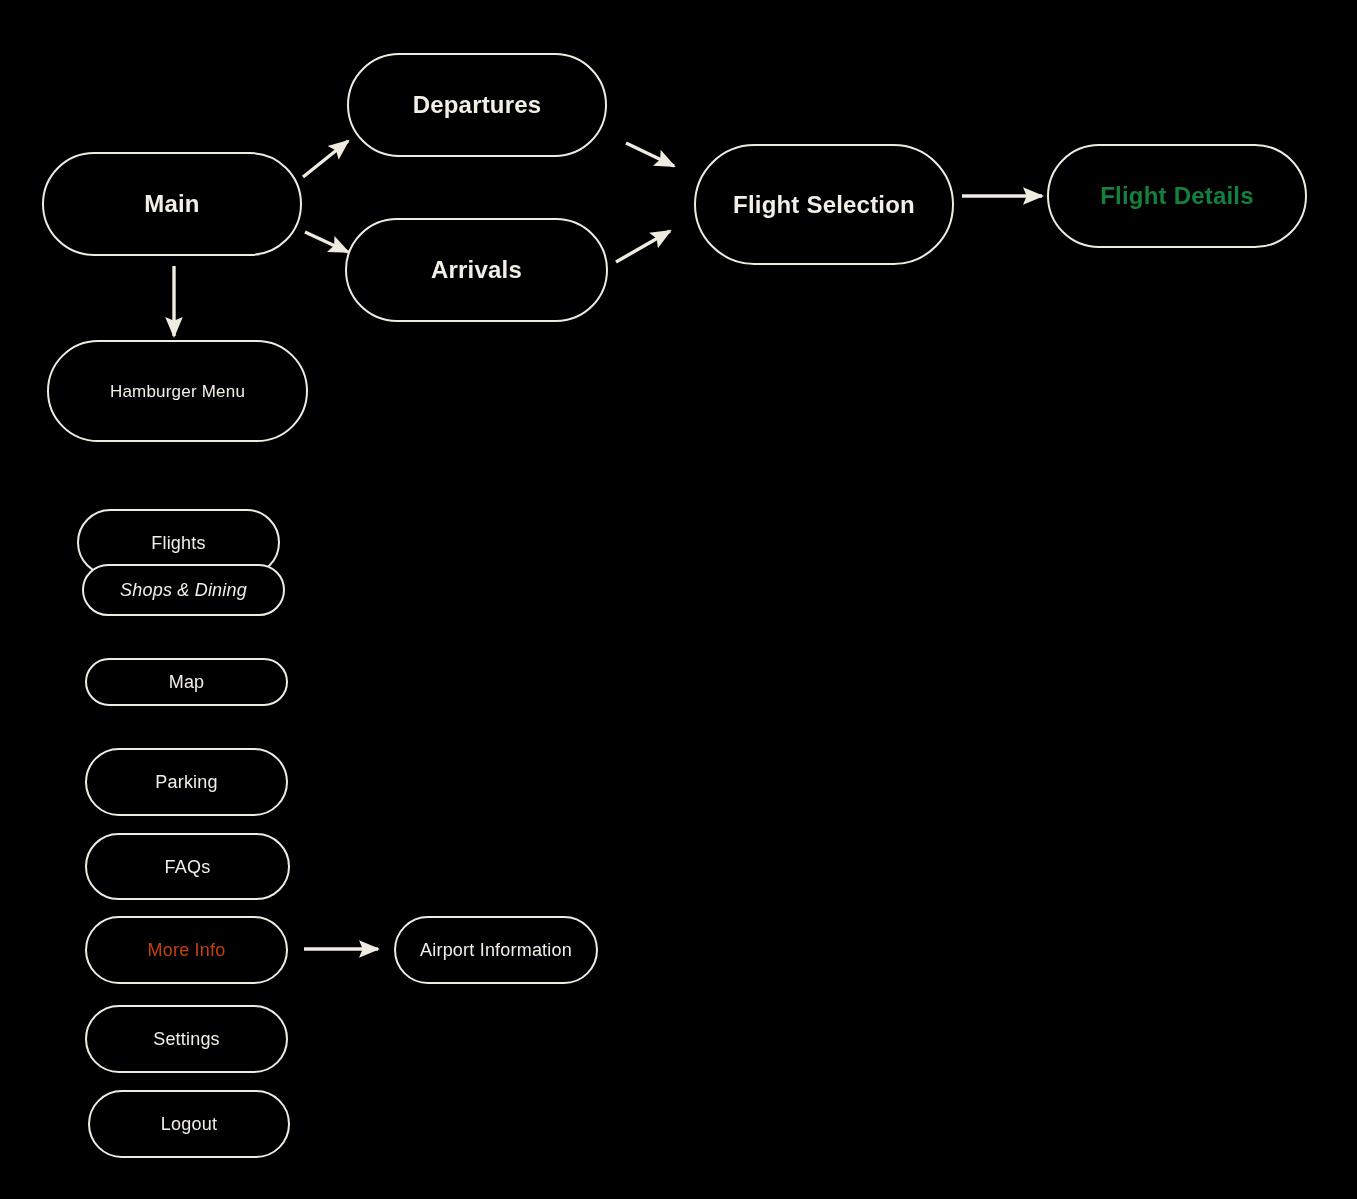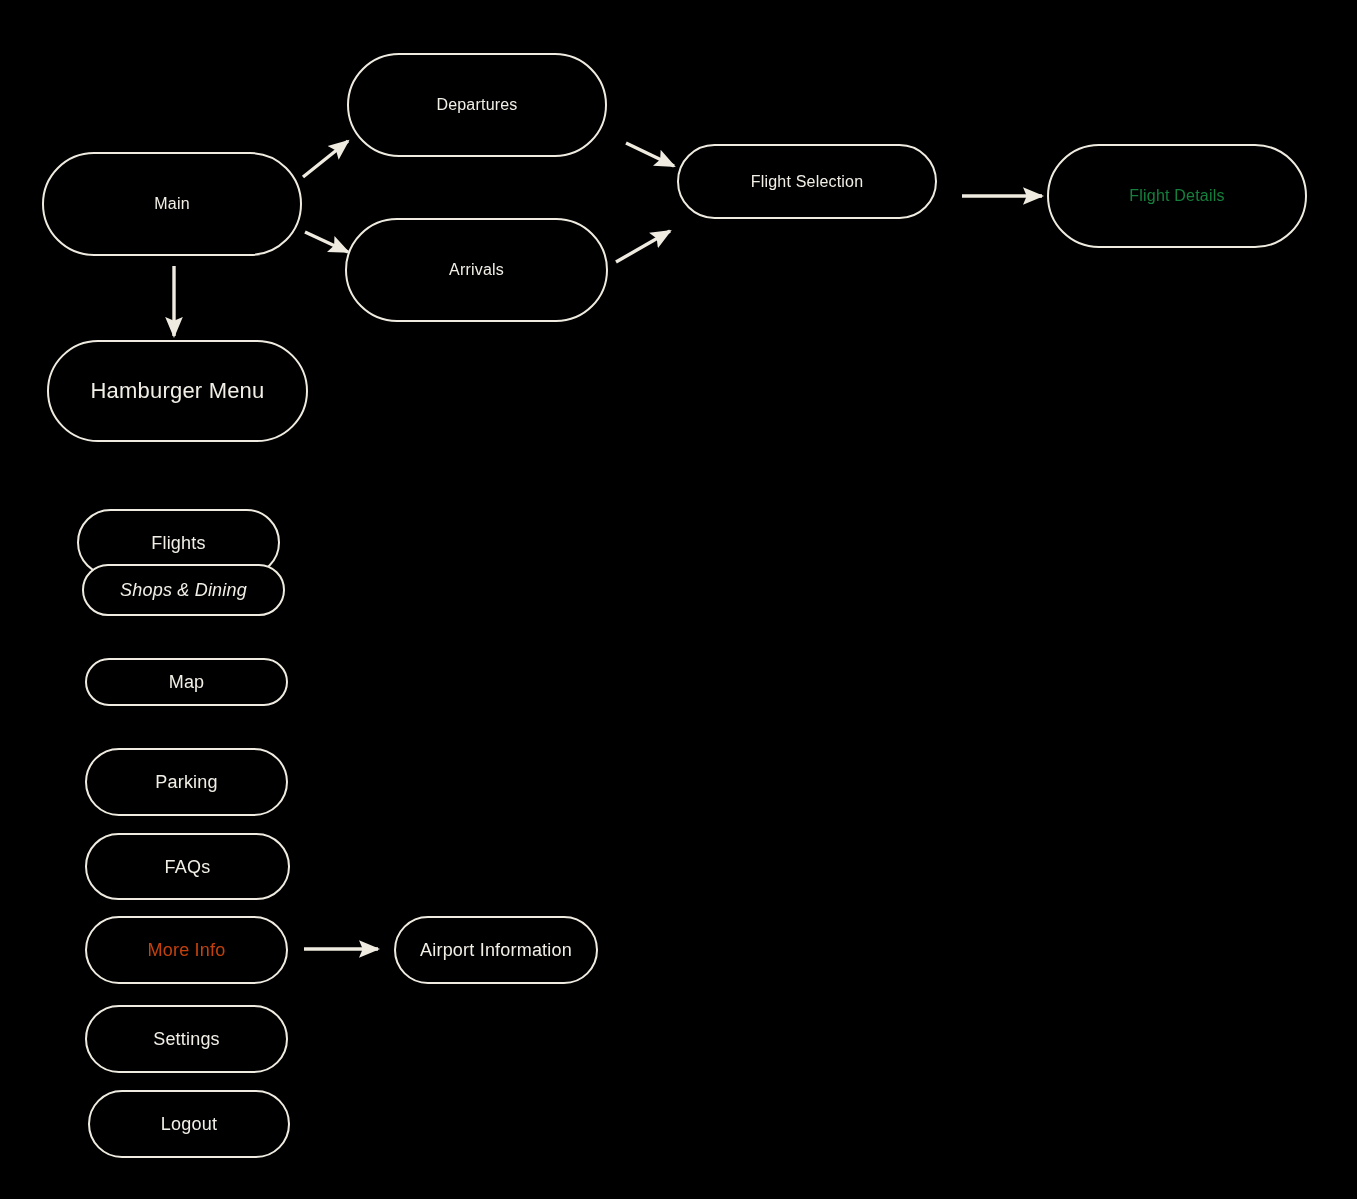--- a/index.html
+++ b/index.html
@@ -25,22 +25,22 @@
     background: #000000;
     color: #F2EFE6;
     display: flex;
     align-items: center;
     justify-content: center;
     text-align: center;
     letter-spacing: 0.2px;
     white-space: nowrap;
     line-height: 1;
   }
-  .node-lg { font-size: 16px; }
-  .node-md { font-size: 22px; }
+  .node-lg { font-size: 24px; font-weight: bold; }
+  .node-md { font-size: 17px; }
   .node-sm { font-size: 18px; }
   svg.edges {
     position: absolute;
     left: 0;
     top: 0;
     width: 1357px;
     height: 1199px;
     pointer-events: none;
   }
 </style>
@@ -69,21 +69,21 @@
   <div id="node-layer">
       <div class="node node-lg" style="left: 42px; top: 152px; width: 260px; height: 104px; border-color: rgb(239, 235, 224); color: rgb(242, 239, 230);">
         <span>Main</span>
       </div>
       <div class="node node-lg" style="left: 347px; top: 53px; width: 260px; height: 104px; border-color: rgb(239, 235, 224); color: rgb(242, 239, 230);">
         <span>Departures</span>
       </div>
       <div class="node node-lg" style="left: 345px; top: 218px; width: 263px; height: 104px; border-color: rgb(239, 235, 224); color: rgb(242, 239, 230); justify-content: center;">
         <span>Arrivals</span>
       </div>
-      <div class="node node-lg" style="left: 677px; top: 144px; width: 260px; height: 75px; border-color: rgb(239, 235, 224); color: rgb(242, 239, 230);">
+      <div class="node node-lg" style="left: 694px; top: 144px; width: 260px; height: 121px; border-color: rgb(239, 235, 224); color: rgb(242, 239, 230);">
         <span>Flight Selection</span>
       </div>
       <div class="node node-lg" style="left: 1047px; top: 144px; width: 260px; height: 104px; border-color: rgb(239, 235, 224); color: #15803d;">
         <span>Flight Details</span>
       </div>
       <div class="node node-md" style="left: 47px; top: 340px; width: 261px; height: 102px; border-color: rgb(239, 235, 224); color: rgb(242, 239, 230);">
         <span>Hamburger Menu</span>
       </div>
       <div class="node node-sm" style="left: 77px; top: 474px; width: 203px; height: 67px; border-color: rgb(239, 235, 224); color: rgb(242, 239, 230); margin-top: 35px;">
         <span>Flights</span>

